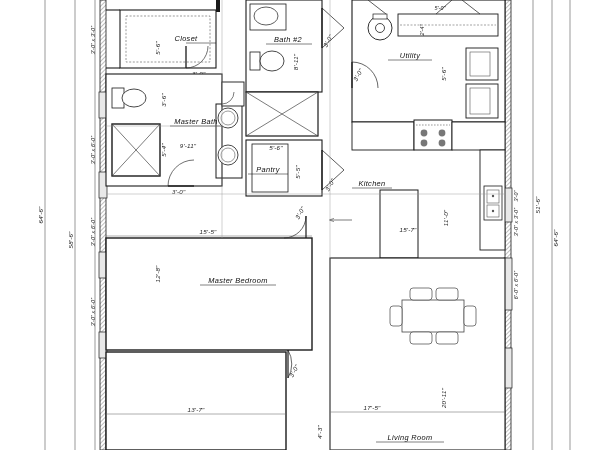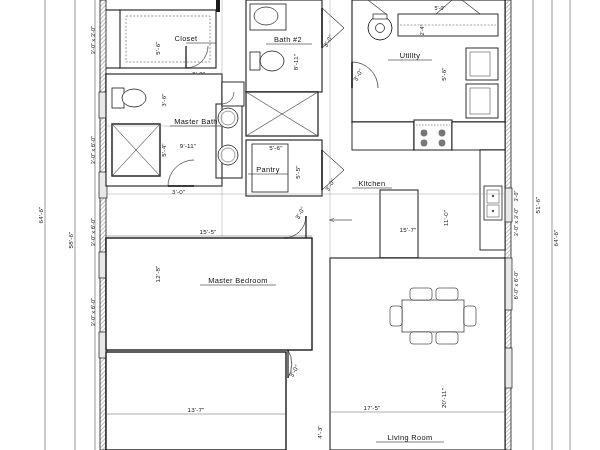--- a/index.html
+++ b/index.html
@@ -1,18 +1,18 @@
 <!DOCTYPE html>
 <html><head>
 <meta charset="utf-8">
 <style>
   html,body{margin:0;padding:0;background:#ffffff;}
   body{width:600px;height:450px;overflow:hidden;
        font-family:"Liberation Sans",sans-serif;color:#111;}
-  #stage{position:relative;width:600px;height:450px;background:#a16207;}
+  #stage{position:relative;width:600px;height:450px;background:#a16207;font-style:italic;}
   svg{display:block;}
   .dimtxt{font-family:"Liberation Sans",sans-serif;font-size:6.2px;fill:#1a1a1a;letter-spacing:.2px;}
   .dimtxt-sm{font-family:"Liberation Sans",sans-serif;font-size:5.4px;fill:#1a1a1a;letter-spacing:.1px;}
   .roomtxt{font-family:"Liberation Sans",sans-serif;font-size:7.4px;fill:#0d0d0d;letter-spacing:.35px;}
 </style>
 </head>
 <body>
 
 <div id="stage">
 <svg width="600" height="450" viewBox="0 0 600 450" shape-rendering="geometricPrecision">

